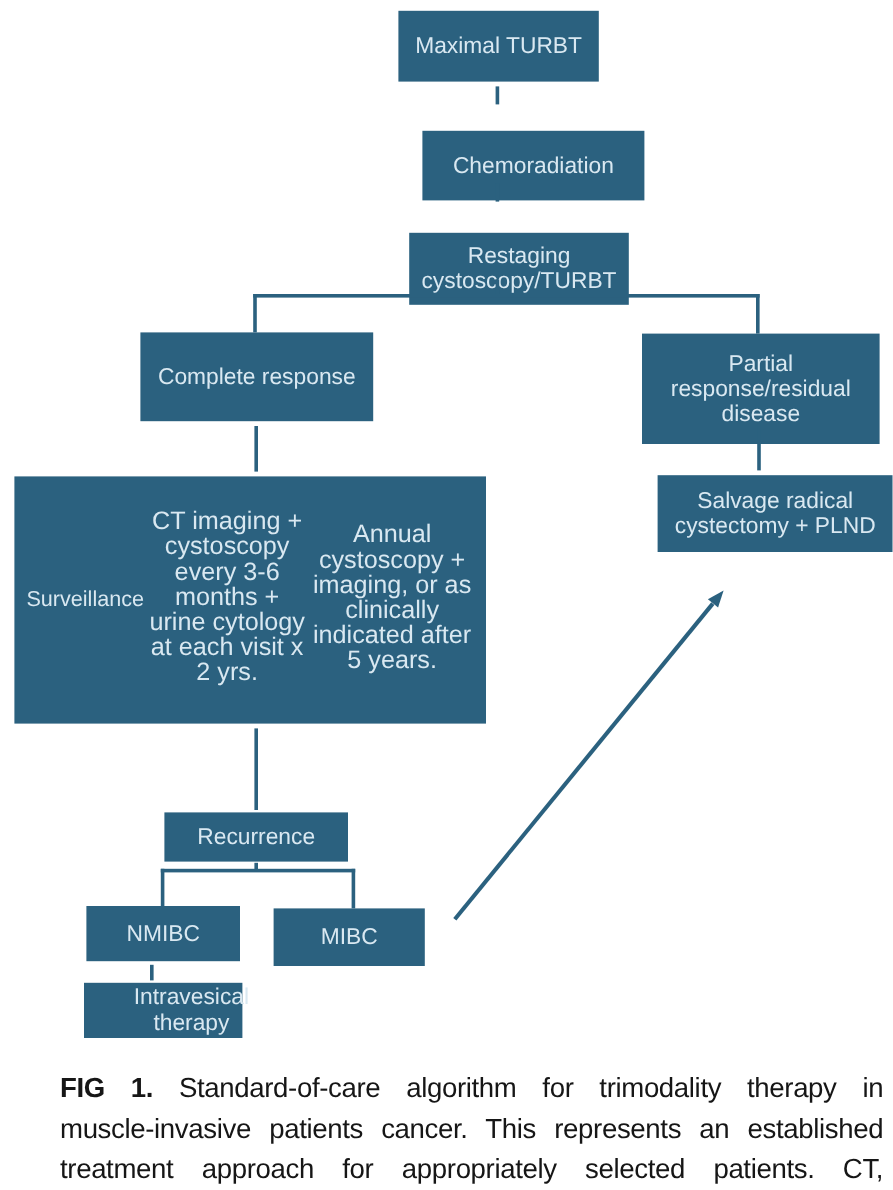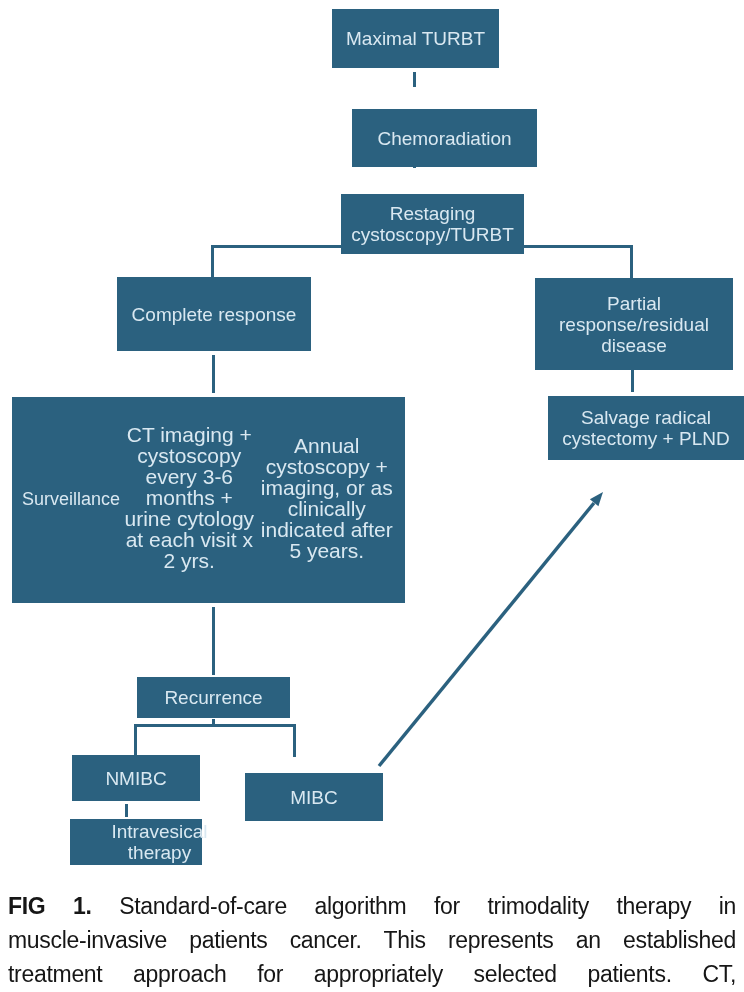--- a/index.html
+++ b/index.html
@@ -45,20 +45,21 @@
     color:var(--caption-text);
     font-size:23px;
     line-height:34px;
     letter-spacing:-0.3px;
   }
   .cap-line{
     text-align:justify;
     text-align-last:justify;
     height:34px;
     overflow:hidden;
+    margin-left:42px;
   }
   .cap-line .fig-label{font-weight:bold;}
 </style>
 </head>
 <body>
 
 <div class="stage">
 
   <div class="node" style="left:332px;top:9px;width:167px;height:59px;">
     <span class="lbl">Maximal TURBT</span>
@@ -97,21 +98,21 @@
   </div>
 
   <div class="node" style="left:72px;top:755px;width:128px;height:46px;">
     <span class="lbl">NMIBC</span>
   </div>
 
   <div class="node" style="left:137px;top:677px;width:153px;height:41px;">
     <span class="lbl">Recurrence</span>
   </div>
 
-  <div class="node" style="left:245px;top:757px;width:138px;height:48px;margin-top:16px;">
+  <div class="node" style="left:228px;top:757px;width:126px;height:48px;">
     <span class="lbl">MIBC</span>
   </div>
 
   <div class="node" style="left:70px;top:819px;width:132px;height:46px;padding-left:47px;">
     <span class="lbl">Intravesical
 therapy</span>
   </div>
 
   <div class="line" style="left:413px;top:72px;width:3px;height:15px;"></div>
   <div class="line" style="left:413px;top:153px;width:3px;height:15px;"></div>

